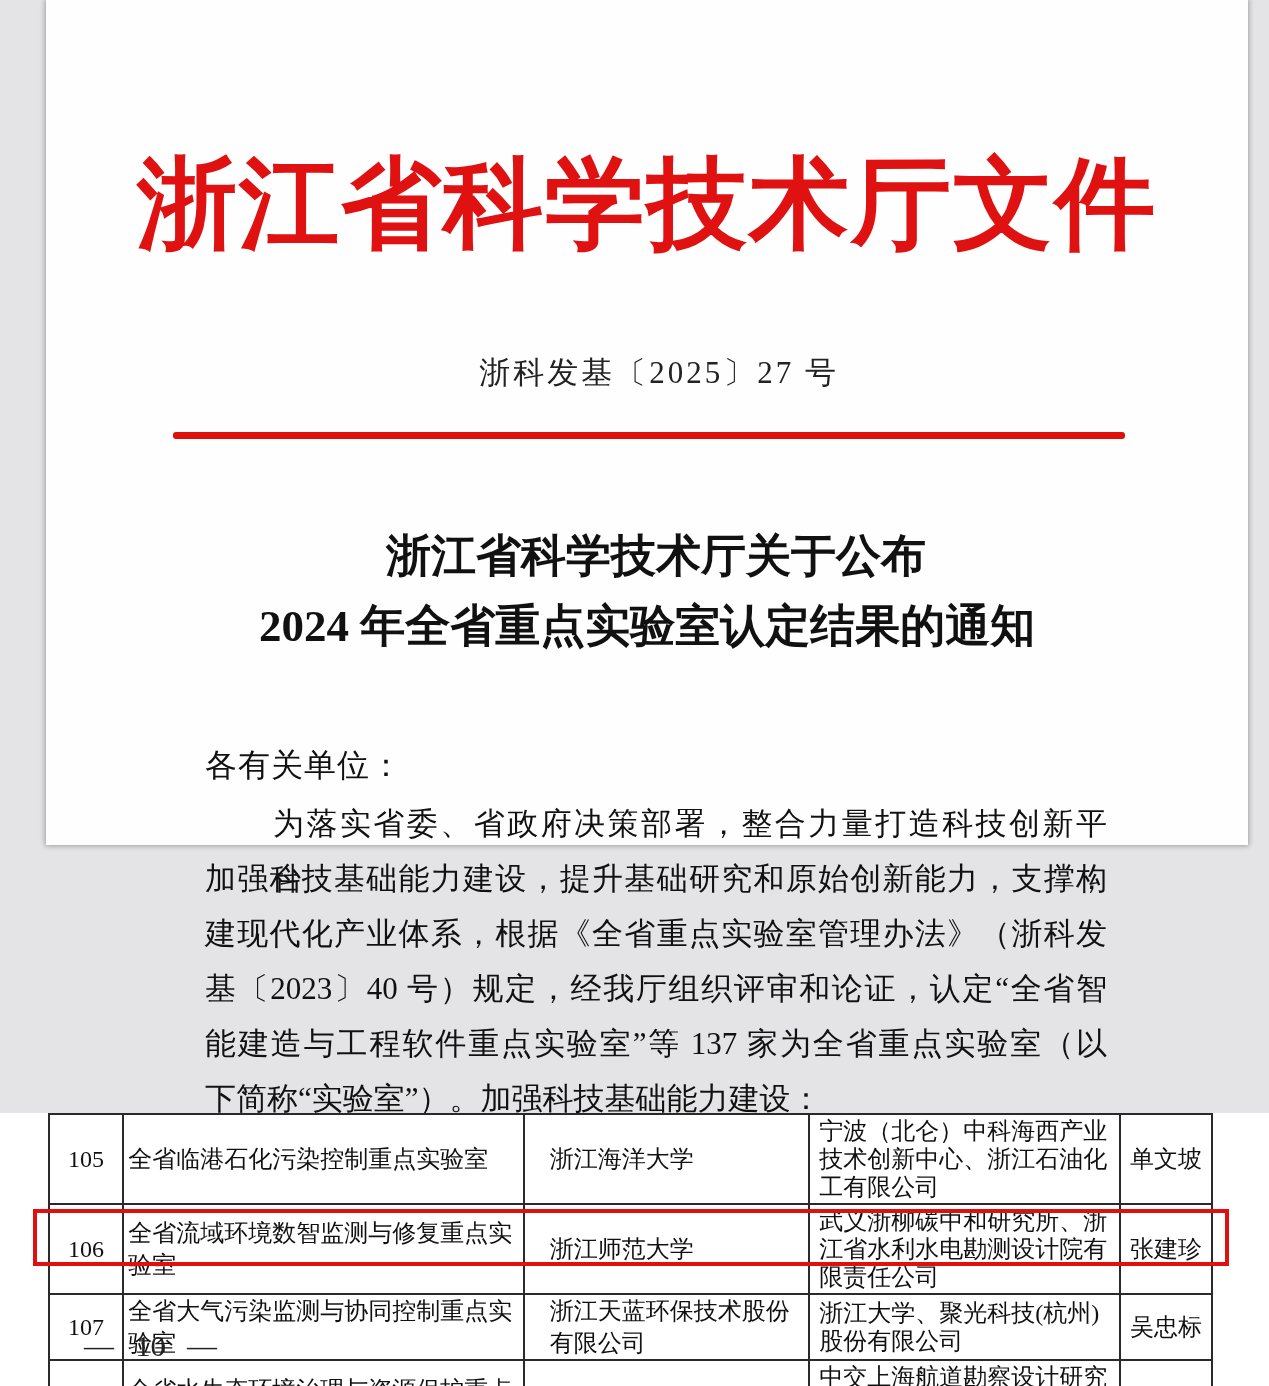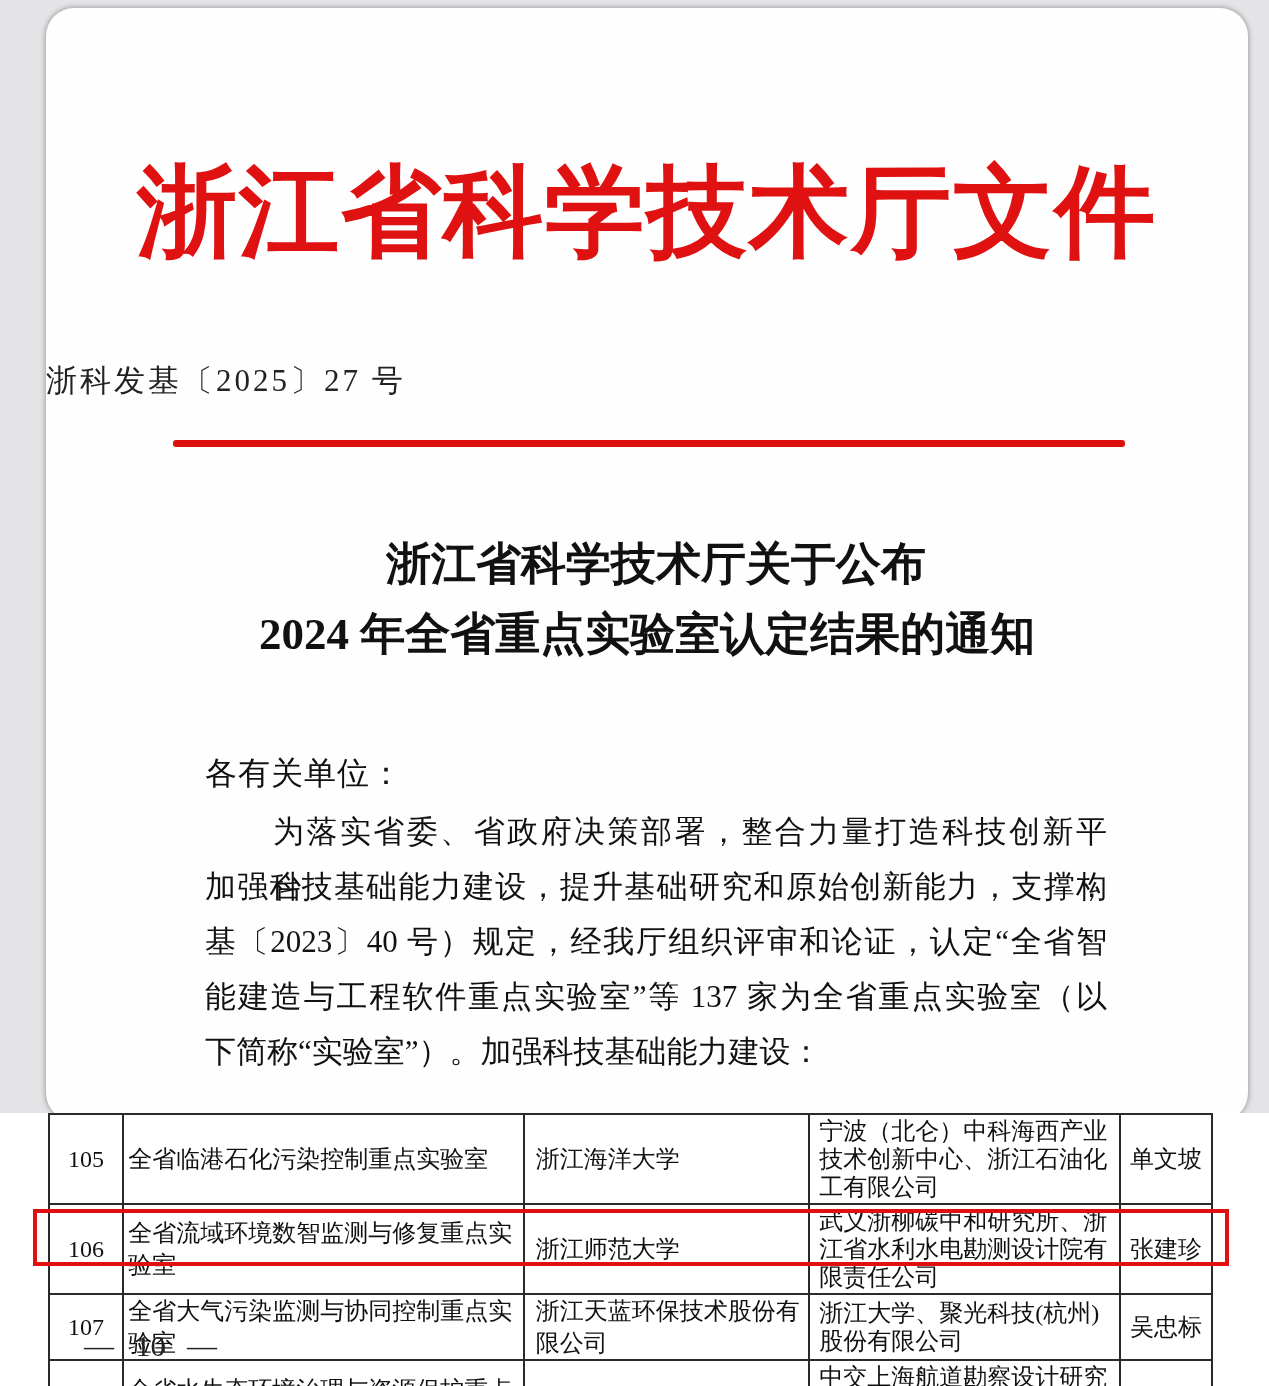--- a/index.html
+++ b/index.html
@@ -8,40 +8,40 @@
     background: #e4e4e6;
     font-family: "Liberation Serif", "DejaVu Serif", serif;
     color: #1a1a1a;
     position: relative;
     overflow: hidden;
   }
   .stage { position: absolute; left: 0; top: 0; width: 1269px; height: 1386px; }
 
   
   .doc-page {
-    position: absolute; left: 46px; top: 8px;
-    width: 1202px; height: 1113px;
+    position: absolute; left: 46px; top: 0;
+    width: 1202px; height: 845px;
     background: #fefefe;
     box-shadow: 0 0 5px 1px rgba(0,0,0,0.30);
-    border-radius: 28px;
   }
   .agency-title {
     position: absolute; left: 0; top: 138px; width: 100%;
     text-align: center;
     font-size: 100px; font-weight: bold;
     letter-spacing: 2px;
     color: #e01111;
     white-space: nowrap;
   }
   .doc-number {
     position: absolute; left: 0; top: 352px; width: 100%;
-    text-align: left;
+    text-align: center;
     font-size: 31px;
     letter-spacing: 3px;
     color: #222;
+    padding-left: 24px;
   }
   .red-rule {
     position: absolute; left: 127px; top: 432px;
     width: 952px; height: 7px;
     background: #dd100c;
     border-radius: 3px;
   }
   .notice-title { position: absolute; left: 0; width: 100%; text-align: center;
     font-size: 45px; font-weight: bold; color: #111; white-space: nowrap; }
   .notice-title.l1 { top: 526px; padding-left: 18px; }
@@ -76,21 +76,21 @@
     table-layout: fixed;
   }
   table.labs td {
     border: 2px solid #2a2a2a;
     font-size: 24px; color: #111;
     vertical-align: middle;
     overflow: hidden;
   }
   td.col-no     { width: 74px;  text-align: center; font-family: "Liberation Serif", serif; }
   td.col-lab    { width: 400px; padding-left: 4px; }
-  td.col-host   { width: 285px; padding-left: 11px; }
+  td.col-host   { width: 285px; padding-left: 25px; }
   td.col-part   { width: 310px; padding: 2px 6px 2px 9px; font-size: 20px; line-height: 1.17; }
   td.col-dir    { width: 92px; text-align: center; }
   tr.r0 td { height: 51px; }
   tr.r1 td { height: 50px; }
   tr.r2 td { height: 48px; }
   tr.r3 td { height: 48px; }
 
   .highlight-box {
     position: absolute; left: 33px; top: 96px;
     width: 1196px; height: 57px;
@@ -119,20 +119,21 @@
 
     <div class="notice-title l1">浙江省科学技术厅关于公布</div>
 
     <div class="notice-title l2">2024 年全省重点实验室认定结果的通知</div>
 
     <div class="salutation">各有关单位：</div>
 
     <div class="body-block">
       <div class="body-line indent">为落实省委、省政府决策部署，整合力量打造科技创新平台，</div>
       <div class="body-line">加强科技基础能力建设，提升基础研究和原始创新能力，支撑构</div>
+      <div class="body-line">建现代化产业体系，根据《全省重点实验室管理办法》（浙科发</div>
       <div class="body-line">基〔2023〕40 号）规定，经我厅组织评审和论证，认定“全省智</div>
       <div class="body-line">能建造与工程软件重点实验室”等 137 家为全省重点实验室（以</div>
       <div class="body-line last">下简称“实验室”）。加强科技基础能力建设：</div>
     </div>
   </div>
 
   <div class="table-section">
 
     <table class="labs">
       <tbody>

